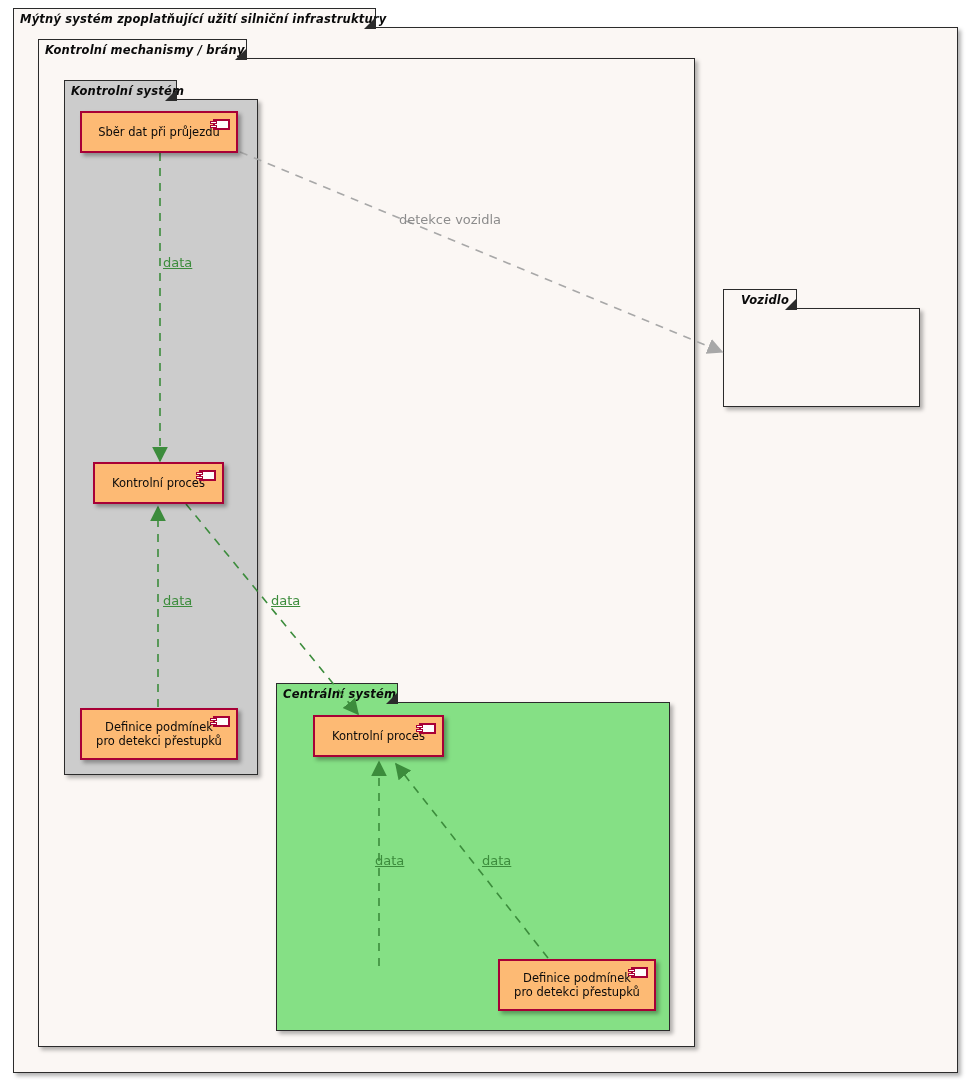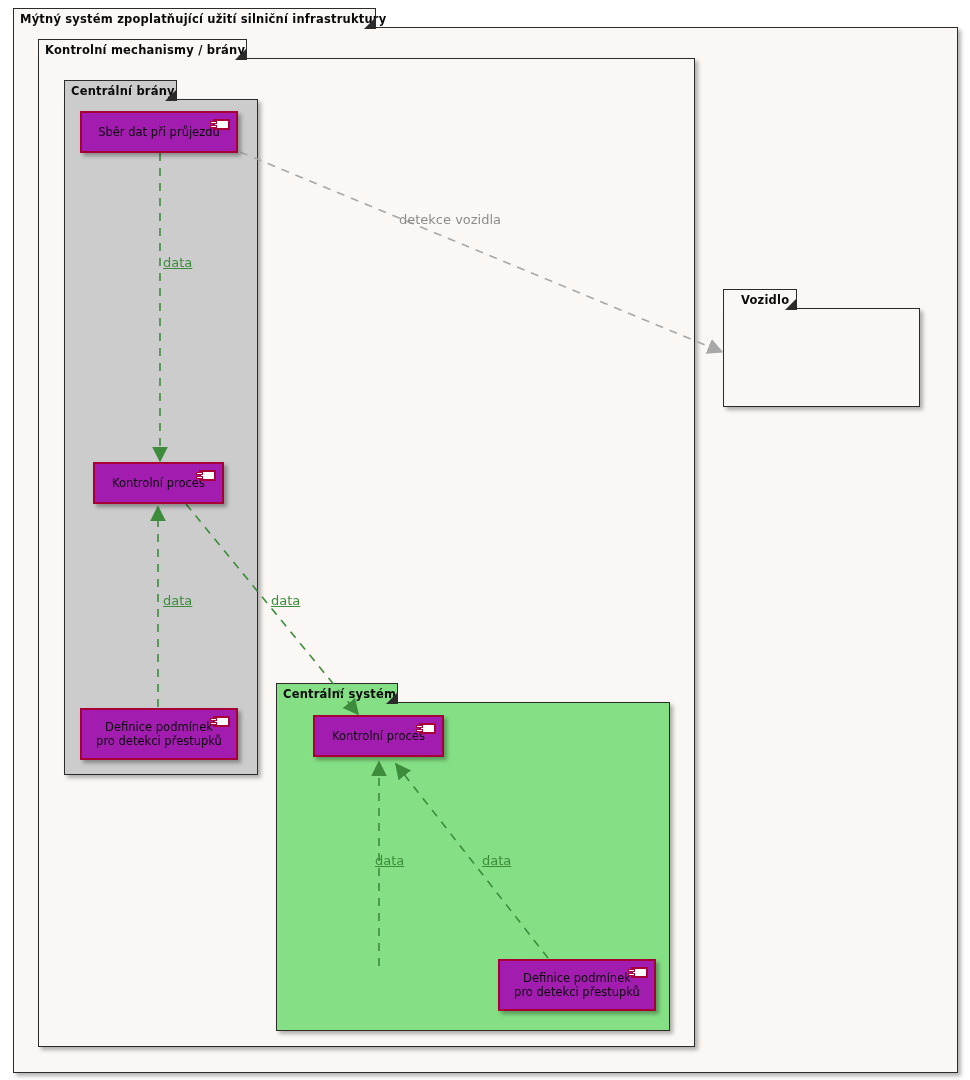--- a/index.html
+++ b/index.html
@@ -40,20 +40,21 @@
     align-items: center;
     padding: 0 16px 0 6px;
     z-index: 4;
   }
   .pkg-tab .pkg-title {
     font-size: 11.5px;
     font-weight: bold;
     color: #0a0a0a;
     white-space: nowrap;
     letter-spacing: .2px;
+    font-style: italic;
   }
   .pkg-tab:after {
     content: "";
     position: absolute;
     right: -1px;
     bottom: -1px;
     width: 0; height: 0;
     border-left: 12px solid transparent;
     border-bottom: 12px solid #2b2b2b;
   }
@@ -66,21 +67,21 @@
   }
 
   
   .frame-outer > .pkg-body { box-shadow: 3px 3px 4px rgba(0,0,0,.30); }
 
   
   .component {
     position: absolute;
     box-sizing: border-box;
     border: 2.2px solid #A80036;
-    background: #a21caf;
+    background: #fdba74;
     box-shadow: 3px 3px 4px rgba(0,0,0,.33);
     display: flex;
     align-items: center;
     justify-content: center;
     z-index: 6;
   }
   .component .cmp-label {
     font-size: 11.5px;
     color: #0b0b0b;
     text-align: center;
@@ -144,21 +145,21 @@
 
   <div class="pkg" style="left:38px; top:39px; width:657px; height:1008px;">
     <div class="pkg-tab" style="left:0; top:0; width:209px;">
       <span class="pkg-title">Kontrolní mechanismy / brány</span>
     </div>
     <div class="pkg-body" style="left:0; top:19px; width:657px; height:989px;"></div>
   </div>
 
   <div class="pkg" style="left:64px; top:80px; width:194px; height:695px; z-index:3;">
     <div class="pkg-tab" style="left:0; top:0; width:113px; background:#CCCCCC;">
-      <span class="pkg-title">Centrální brány</span>
+      <span class="pkg-title">Kontrolní systém</span>
     </div>
     <div class="pkg-body" style="left:0; top:19px; width:194px; height:676px; background:#CCCCCC;"></div>
   </div>
 
   <div class="pkg" style="left:276px; top:683px; width:394px; height:348px; z-index:3;">
     <div class="pkg-tab" style="left:0; top:0; width:122px; background:#85E085;">
       <span class="pkg-title">Centrální systém</span>
     </div>
     <div class="pkg-body" style="left:0; top:19px; width:394px; height:329px; background:#85E085;"></div>
   </div>

